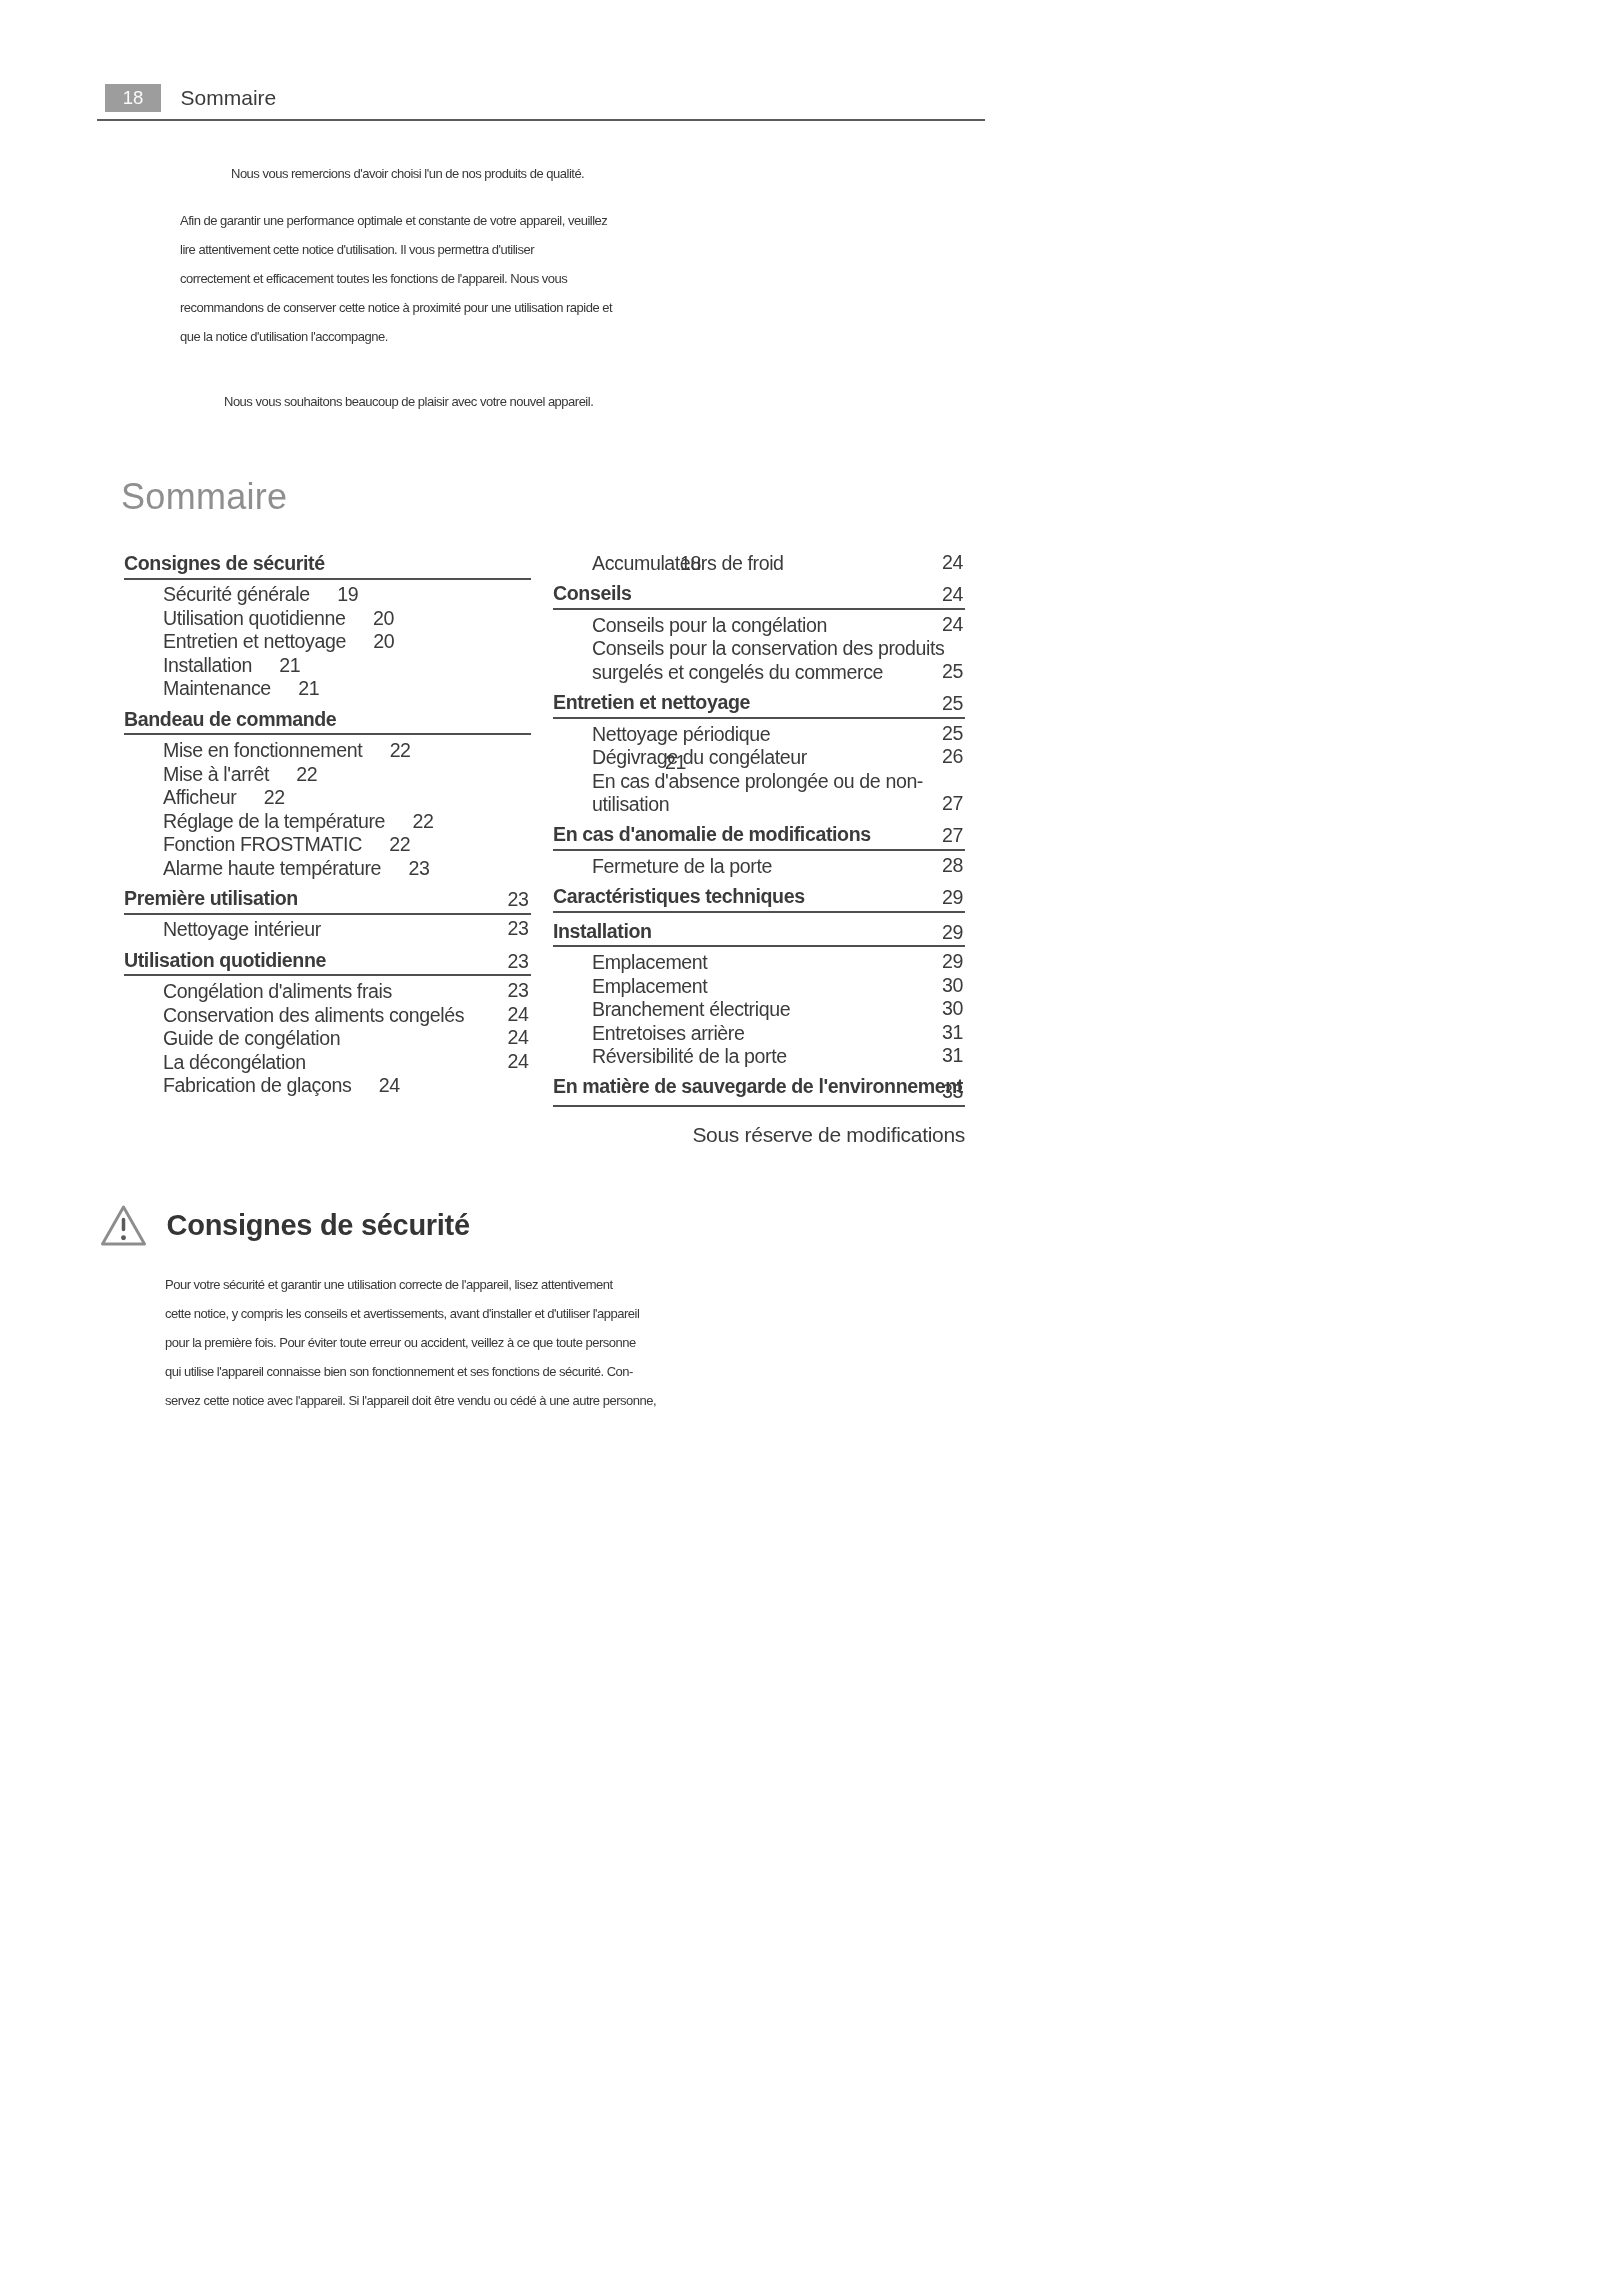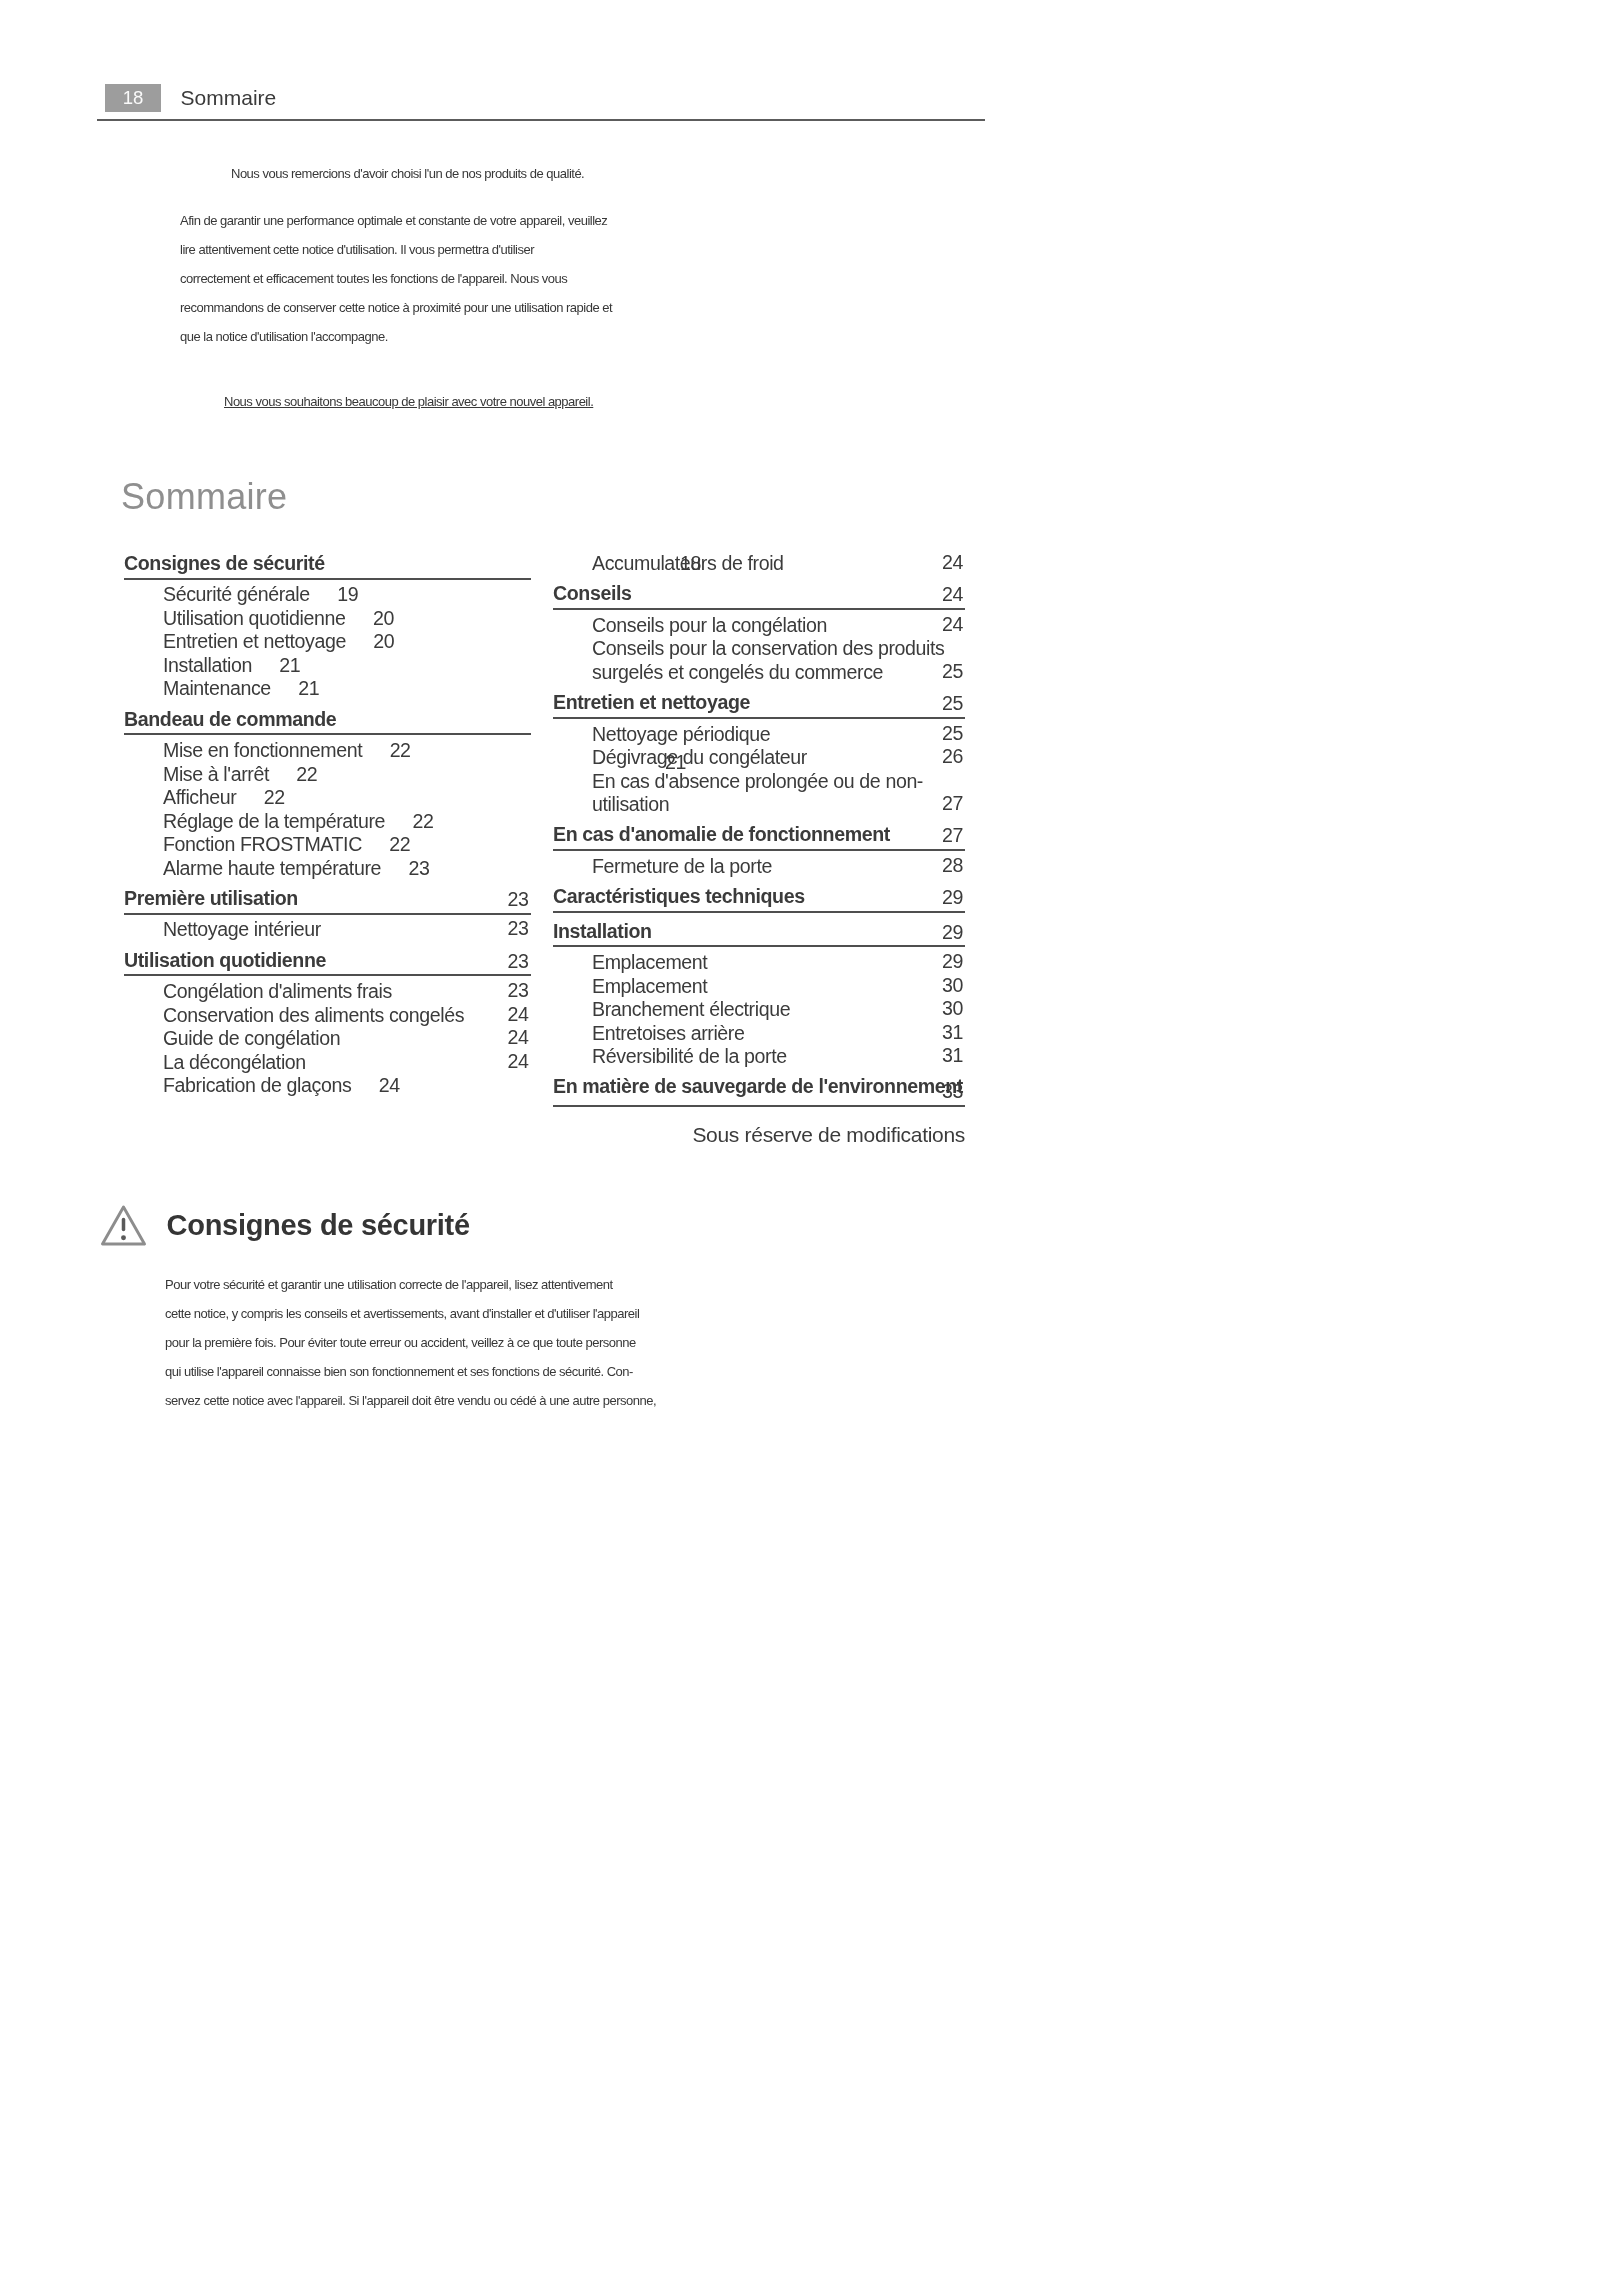--- a/index.html
+++ b/index.html
@@ -32,21 +32,21 @@
     left: 97px; top: 119px;
     width: 888px; height: 2px;
     background: #5c5c5c;
   }
 
   
   .bodytext { font-size: 13px; letter-spacing: -0.5px; line-height: 29px; color: #383838; }
   .bodytext div { white-space: nowrap; }
   .intro-thanks { position: absolute; left: 231px; top: 159px; margin: 0; }
   .intro-body   { position: absolute; left: 180px; top: 206px; }
-  .intro-wish   { position: absolute; left: 224px; top: 387px; margin: 0; text-decoration: underline; }
+  .intro-wish   { position: absolute; left: 224px; top: 387px; margin: 0; }
 
   
   .toc-title {
     position: absolute; left: 121px; top: 476px;
     margin: 0;
     font-size: 36px; font-weight: 400;
     color: #8f8f8f; letter-spacing: 0.3px;
   }
   .toc {
     position: absolute; left: 124px; top: 552px;
@@ -158,21 +158,21 @@
         <span class="toc-artifact artifact-18">18</span>
         <span class="toc-artifact artifact-21">21</span>
       <div class="toc-entry toc-item align-right"><span class="toc-label"><div>Accumulateurs de froid</div></span><span class="toc-page">24</span></div>
           <div class="toc-entry toc-header align-right"><span class="toc-label"><div>Conseils</div></span><span class="toc-page">24</span></div>
           <div class="toc-entry toc-item align-right"><span class="toc-label"><div>Conseils pour la congélation</div></span><span class="toc-page">24</span></div>
           <div class="toc-entry toc-item align-right"><span class="toc-label"><div>Conseils pour la conservation des produits</div><div>surgelés et congelés du commerce</div></span><span class="toc-page">25</span></div>
           <div class="toc-entry toc-header align-right"><span class="toc-label"><div>Entretien et nettoyage</div></span><span class="toc-page">25</span></div>
           <div class="toc-entry toc-item align-right"><span class="toc-label"><div>Nettoyage périodique</div></span><span class="toc-page">25</span></div>
           <div class="toc-entry toc-item align-right"><span class="toc-label"><div>Dégivrage du congélateur</div></span><span class="toc-page">26</span></div>
           <div class="toc-entry toc-item align-right"><span class="toc-label"><div>En cas d'absence prolongée ou de non-</div><div>utilisation</div></span><span class="toc-page">27</span></div>
-          <div class="toc-entry toc-header align-right"><span class="toc-label"><div>En cas d'anomalie de fonctionnement</div></span><span class="toc-page">27</span></div>
+          <div class="toc-entry toc-header align-right"><span class="toc-label"><div>En cas d'anomalie de modifications</div></span><span class="toc-page">27</span></div>
           <div class="toc-entry toc-item align-right"><span class="toc-label"><div>Fermeture de la porte</div></span><span class="toc-page">28</span></div>
           <div class="toc-entry toc-header align-right"><span class="toc-label"><div>Caractéristiques techniques</div></span><span class="toc-page">29</span></div>
           <div class="toc-entry toc-header align-right"><span class="toc-label"><div>Installation</div></span><span class="toc-page">29</span></div>
           <div class="toc-entry toc-item align-right"><span class="toc-label"><div>Emplacement</div></span><span class="toc-page">29</span></div>
           <div class="toc-entry toc-item align-right"><span class="toc-label"><div>Emplacement</div></span><span class="toc-page">30</span></div>
           <div class="toc-entry toc-item align-right"><span class="toc-label"><div>Branchement électrique</div></span><span class="toc-page">30</span></div>
           <div class="toc-entry toc-item align-right"><span class="toc-label"><div>Entretoises arrière</div></span><span class="toc-page">31</span></div>
           <div class="toc-entry toc-item align-right"><span class="toc-label"><div>Réversibilité de la porte</div></span><span class="toc-page">31</span></div>
           <div class="toc-entry toc-header align-right page-own-line"><span class="toc-label"><div>En matière de sauvegarde de l'environnement</div></span><span class="toc-page">33</span></div>
         </div>

